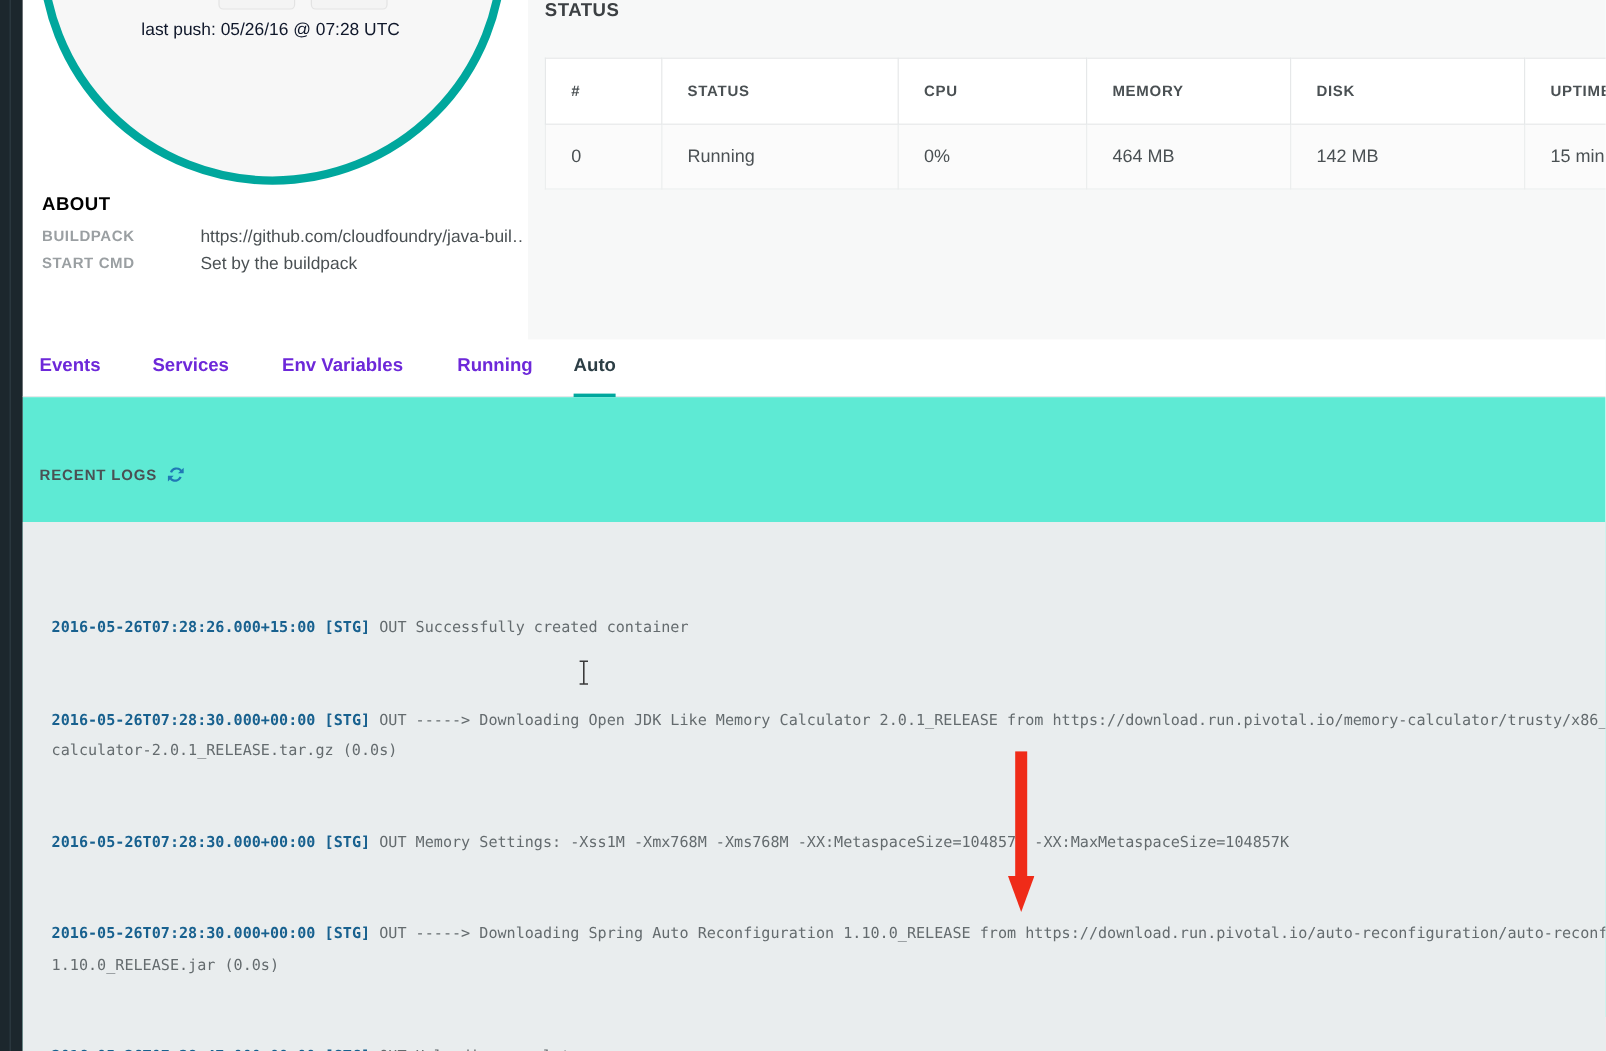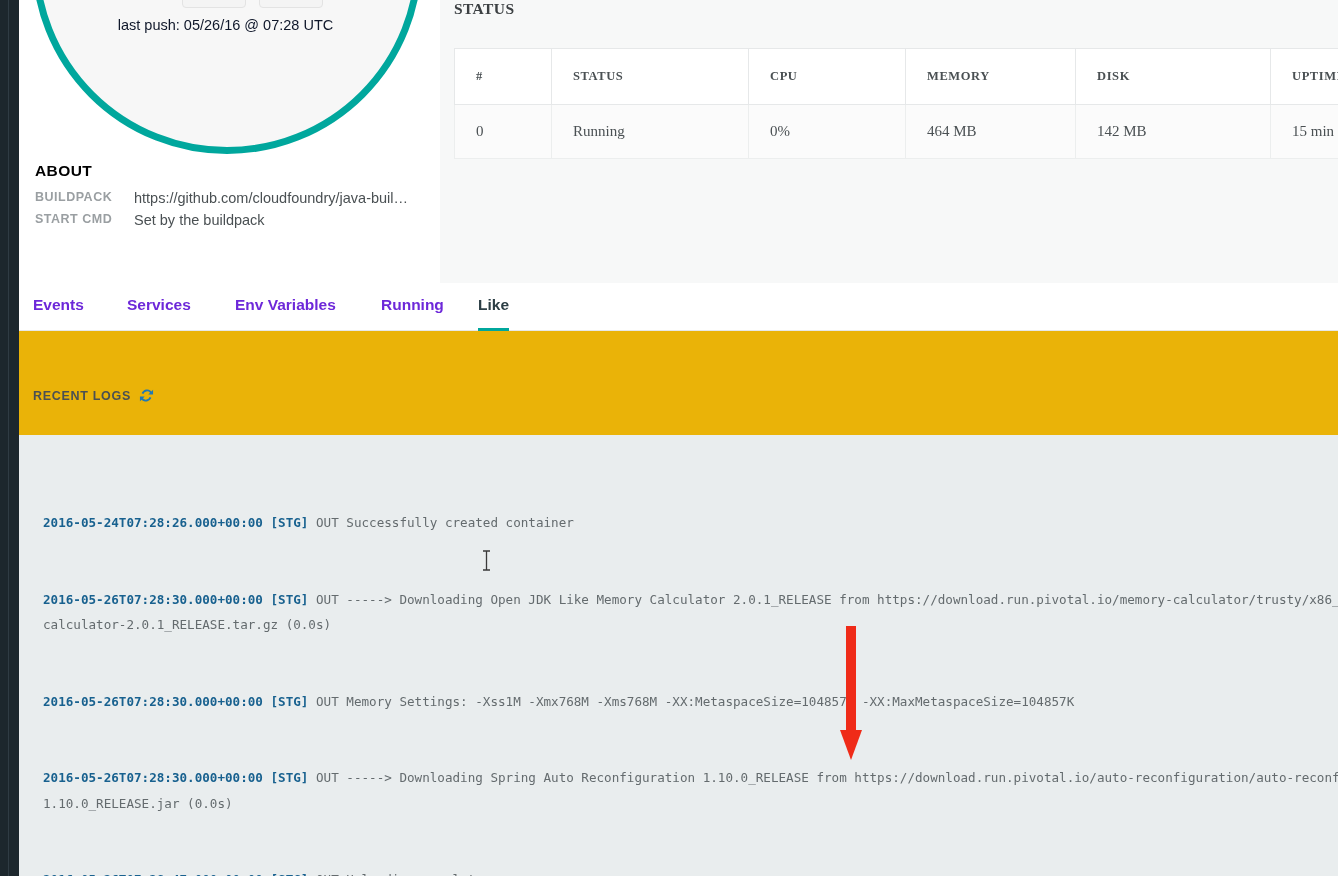--- a/index.html
+++ b/index.html
@@ -109,29 +109,29 @@
     letter-spacing: 0.5px;
     color: #9a9fa2;
     text-transform: uppercase;
     flex: none;
   }
   .about-val {
     font-size: 14.5px;
     color: #4a5053;
     white-space: nowrap;
     overflow: hidden;
+    margin-left: 33px;
   }
 
   
   .status-panel {
     position: absolute;
     left: 440px; top: 0;
     width: 898px; height: 283px;
     background: #f7f8f8;
-    font-family: Liberation Serif, serif;
   }
   .status-title {
     position: absolute;
     left: 14px; top: 0;
     font-size: 15.5px;
     font-weight: bold;
     letter-spacing: 0.4px;
     color: #3c4043;
   }
   .status-table {
@@ -192,21 +192,21 @@
     color: #2c3e45;
     border-bottom: 3px solid #00a79d;
   }
 
   
   .logs-section {
     position: absolute;
     left: 19px; top: 331px;
     width: 1319px;
     height: 545px;
-    background: #eab308;
+    background: #5eead4;
   }
   .recent-logs-head {
     position: absolute;
     left: 14px; top: 57px;
     display: flex;
     align-items: center;
     gap: 8px;
   }
   .recent-logs-label {
     font-size: 12.5px;
@@ -317,35 +317,35 @@
         </tr>
       </tbody>
     </table>
   </div>
 
   <div class="tabs-wrap">
     <div class="tab" style="left:14px">Events</div>
     <div class="tab" style="left:108px">Services</div>
     <div class="tab" style="left:216px">Env Variables</div>
     <div class="tab" style="left:362px">Running</div>
-    <div class="tab active" style="left:459px">Like</div>
+    <div class="tab active" style="left:459px">Auto</div>
   </div>
 
   <div class="logs-section">
     <div class="recent-logs-head">
       <span class="recent-logs-label">RECENT LOGS</span>
       <svg class="refresh-icon" viewBox="0 0 16 16">
         <path d="M13.2 3.6a6.2 6.2 0 0 0-10.4 2.1l1.9.6A4.2 4.2 0 0 1 11.8 5L9.9 6.9H15V1.8z" fill="#2079b5"></path>
         <path d="M2.8 12.4a6.2 6.2 0 0 0 10.4-2.1l-1.9-.6A4.2 4.2 0 0 1 4.2 11l1.9-1.9H1v5.1z" fill="#2079b5"></path>
       </svg>
     </div>
 
     <div class="log-panel">
       <div class="log-lines">
-        <div class="log-line"><span class="log-ts">2016-05-24T07:28:26.000+00:00</span> <span class="log-src">[STG]</span> <span>OUT Successfully created container</span></div>
+        <div class="log-line"><span class="log-ts">2016-05-26T07:28:26.000+15:00</span> <span class="log-src">[STG]</span> <span>OUT Successfully created container</span></div>
         <div class="log-line"><span class="log-ts">2016-05-26T07:28:30.000+00:00</span> <span class="log-src">[STG]</span> <span>OUT -----&gt; Downloading Open JDK Like Memory Calculator 2.0.1_RELEASE from https://download.run.pivotal.io/memory-calculator/trusty/x86_64/memory-calculator-2.0.1_RELEASE.tar.gz (0.0s)</span></div>
         <div class="log-line"><span class="log-ts">2016-05-26T07:28:30.000+00:00</span> <span class="log-src">[STG]</span> <span>OUT Memory Settings: -Xss1M -Xmx768M -Xms768M -XX:MetaspaceSize=104857K -XX:MaxMetaspaceSize=104857K</span></div>
         <div class="log-line"><span class="log-ts">2016-05-26T07:28:30.000+00:00</span> <span class="log-src">[STG]</span> <span>OUT -----&gt; Downloading Spring Auto Reconfiguration 1.10.0_RELEASE from https://download.run.pivotal.io/auto-reconfiguration/auto-reconfiguration-1.10.0_RELEASE.jar (0.0s)</span></div>
         <div class="log-line"><span class="log-ts">2016-05-26T07:28:47.000+00:00</span> <span class="log-src">[STG]</span> <span>OUT Uploading complete</span></div>
         
         
         
         
         
         

